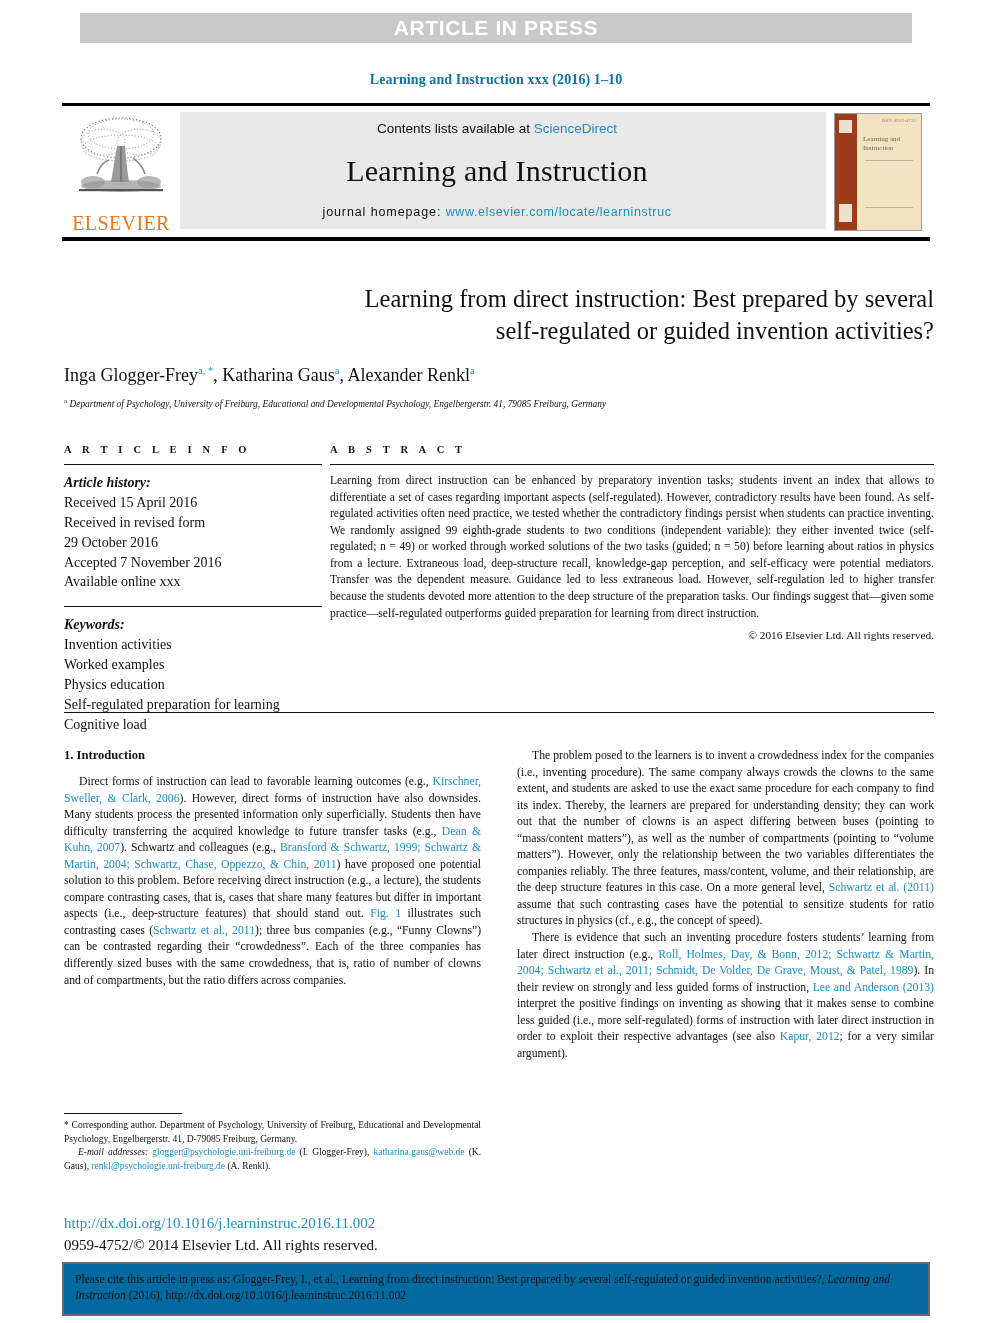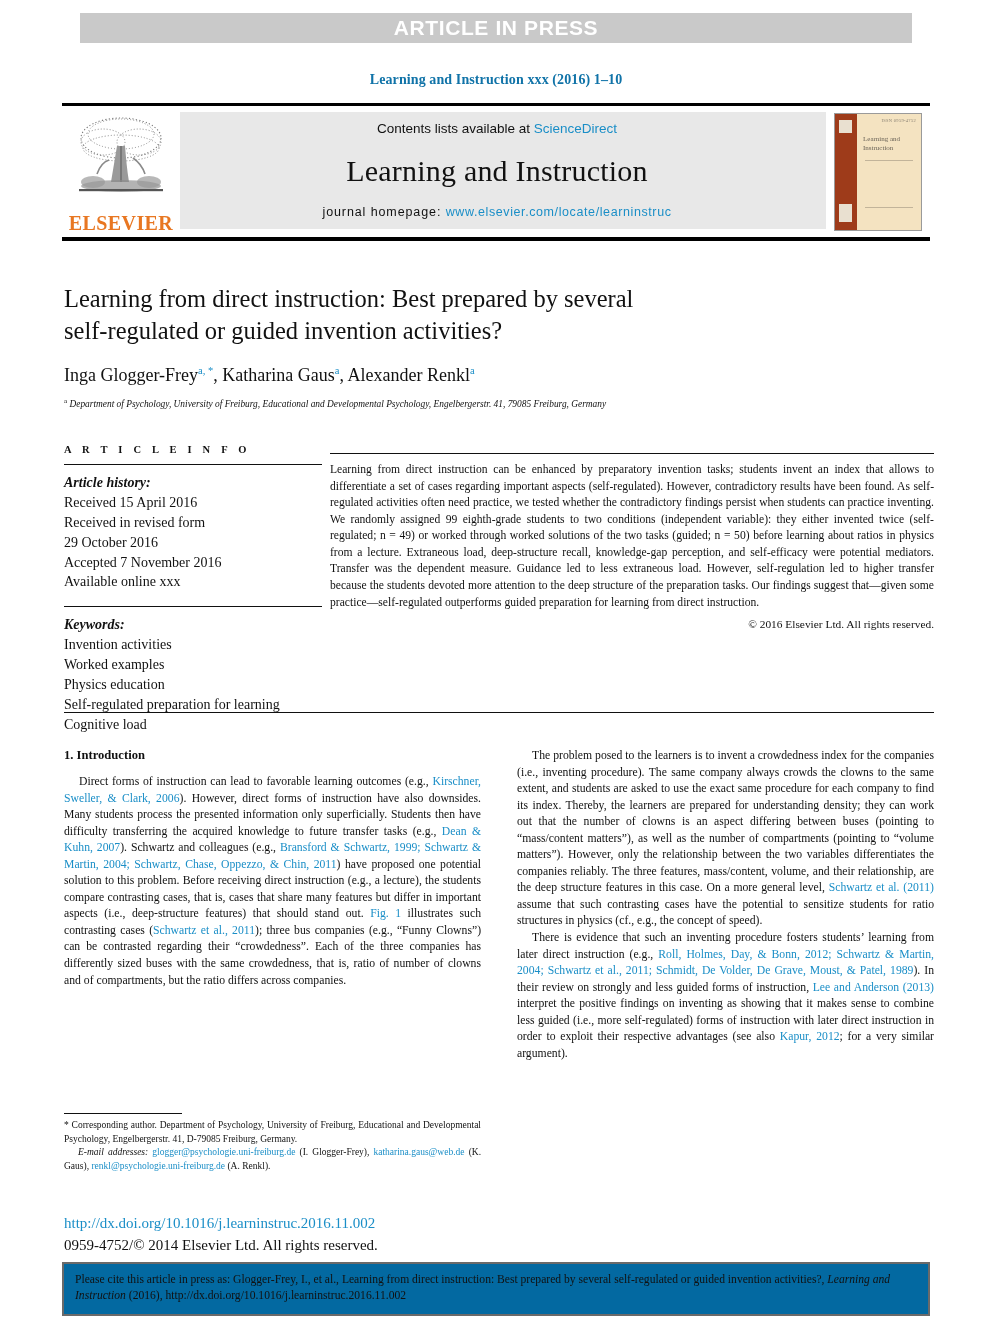--- a/index.html
+++ b/index.html
@@ -78,21 +78,20 @@
     padding: 6px 0 4px 0;
     box-sizing: border-box;
   }
   .elsevier-tree { width: 96px; height: 88px; }
   .elsevier-word {
     font-family: "Liberation Serif", serif;
     color: #e87722;
     font-size: 20px;
     letter-spacing: 0.4px;
     line-height: 1;
-    font-weight: bold;
   }
   .masthead-center {
     flex: 1 1 auto;
     background: #e8e8e8;
     margin: 6px 0 8px 0;
     display: flex;
     flex-direction: column;
     align-items: center;
     justify-content: space-between;
     padding: 9px 12px 10px 0;
@@ -184,20 +183,21 @@
     top: 283px;
     width: 870px;
   }
   .article-title {
     font-size: 24.5px;
     line-height: 1.30;
     color: #111;
     font-weight: normal;
     margin: 0;
     font-family: "Liberation Serif", serif;
+    text-align: right;
   }
   .authors {
     margin-top: 17px;
     font-size: 18px;
     color: #111;
     line-height: 1.3;
   }
   .authors sup { color: #1a8ec7; font-size: 10.5px; }
   .affiliation {
     margin-top: 10px;
@@ -427,20 +427,21 @@
         <div class="ital">Keywords:</div>
         <div>Invention activities</div>
         <div>Worked examples</div>
         <div>Physics education</div>
         <div>Self-regulated preparation for learning</div>
         <div>Cognitive load</div>
       </div>
     </div>
 
     <div class="abs-col">
+      <div class="sec-label">A B S T R A C T</div>
       <div class="hr-thin"></div>
       <div class="abstract-text">Learning from direct instruction can be enhanced by preparatory invention tasks; students invent an index that allows to differentiate a set of cases regarding important aspects (self-regulated). However, contradictory results have been found. As self-regulated activities often need practice, we tested whether the contradictory findings persist when students can practice inventing. We randomly assigned 99 eighth-grade students to two conditions (independent variable): they either invented twice (self-regulated; n = 49) or worked through worked solutions of the two tasks (guided; n = 50) before learning about ratios in physics from a lecture. Extraneous load, deep-structure recall, knowledge-gap perception, and self-efficacy were potential mediators. Transfer was the dependent measure. Guidance led to less extraneous load. However, self-regulation led to higher transfer because the students devoted more attention to the deep structure of the preparation tasks. Our findings suggest that—given some practice—self-regulated outperforms guided preparation for learning from direct instruction.</div>
       <div class="copyright-line">© 2016 Elsevier Ltd. All rights reserved.</div>
     </div>
   </div>
 
   <div class="body-divider"></div>
 
   <div class="body-cols">
     <div class="col">

